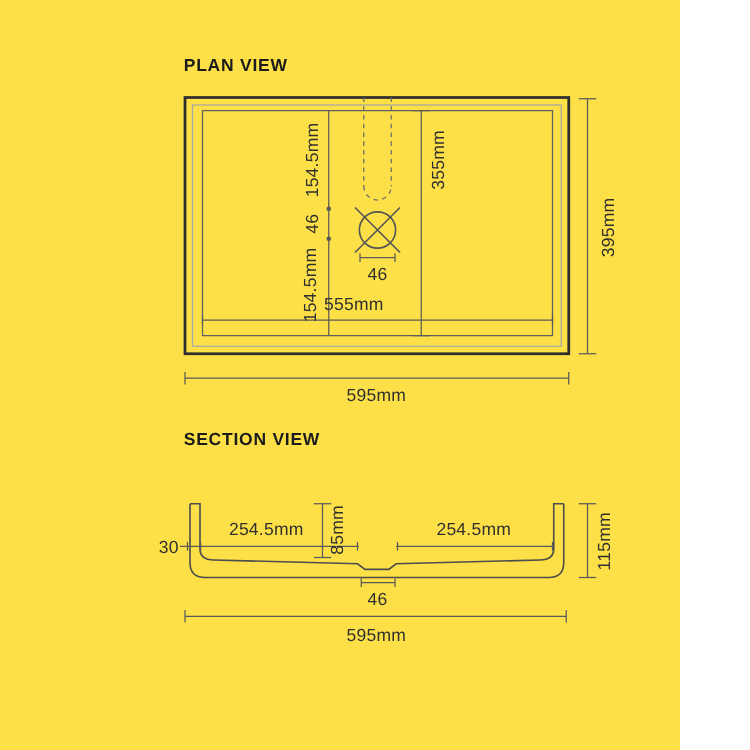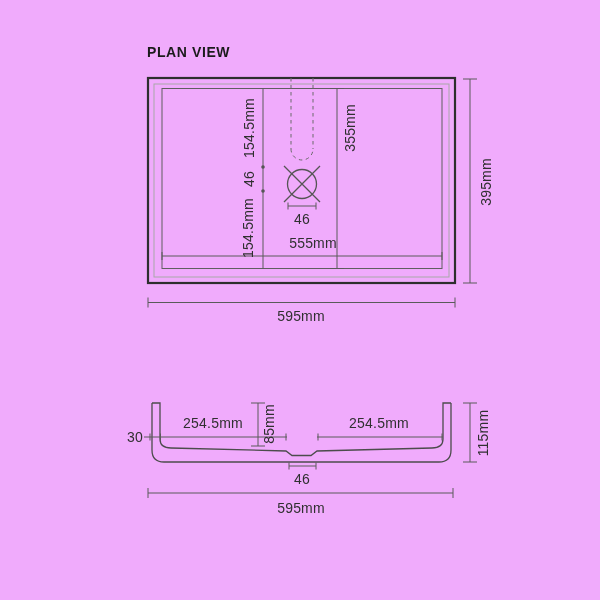--- a/index.html
+++ b/index.html
@@ -1,17 +1,17 @@
 <!DOCTYPE html>
 <html><head>
 <meta charset="utf-8">
 <style>
   html,body{margin:0;padding:0;background:#ffffff;}
   #canvas{
-    position:relative;width:600px;height:600px;background:#f0abfc;
+    position:relative;width:544px;height:600px;background:#fde047;
     font-family:"Liberation Sans", sans-serif;overflow:hidden;
   }
   .view-title{
     position:absolute;font-size:14px;font-weight:700;letter-spacing:.6px;
     color:#1b1b1b;white-space:nowrap;
   }
   .dim{
     position:absolute;font-size:14px;color:#303030;white-space:nowrap;
     transform:translate(-50%,-50%);letter-spacing:.2px;
   }
@@ -114,24 +114,25 @@
     </g>
   </svg>
 
   <div class="view-title" style="left:147px;top:44px;">PLAN VIEW</div>
 
   <div class="dim rot" style="left:249px;top:128px;">154.5mm</div>
   <div class="dim rot" style="left:249px;top:179px;">46</div>
   <div class="dim rot" style="left:248px;top:228px;">154.5mm</div>
   <div class="dim rot" style="left:350px;top:128px;">355mm</div>
   <div class="dim" style="left:302px;top:219px;">46</div>
-  <div class="dim" style="left:313px;top:243px;">555mm</div>
+  <div class="dim" style="left:283px;top:243px;">555mm</div>
   <div class="dim" style="left:301px;top:316px;">595mm</div>
   <div class="dim rot" style="left:486px;top:182px;">395mm</div>
 
+  <div class="view-title" style="left:147px;top:343px;">SECTION VIEW</div>
 
   <div class="dim" style="left:135px;top:437px;">30</div>
   <div class="dim" style="left:213px;top:423px;">254.5mm</div>
   <div class="dim rot" style="left:269px;top:424px;">85mm</div>
   <div class="dim" style="left:379px;top:423px;">254.5mm</div>
   <div class="dim rot" style="left:483px;top:433px;">115mm</div>
   <div class="dim" style="left:302px;top:479px;">46</div>
   <div class="dim" style="left:301px;top:508px;">595mm</div>
 
 </div>

